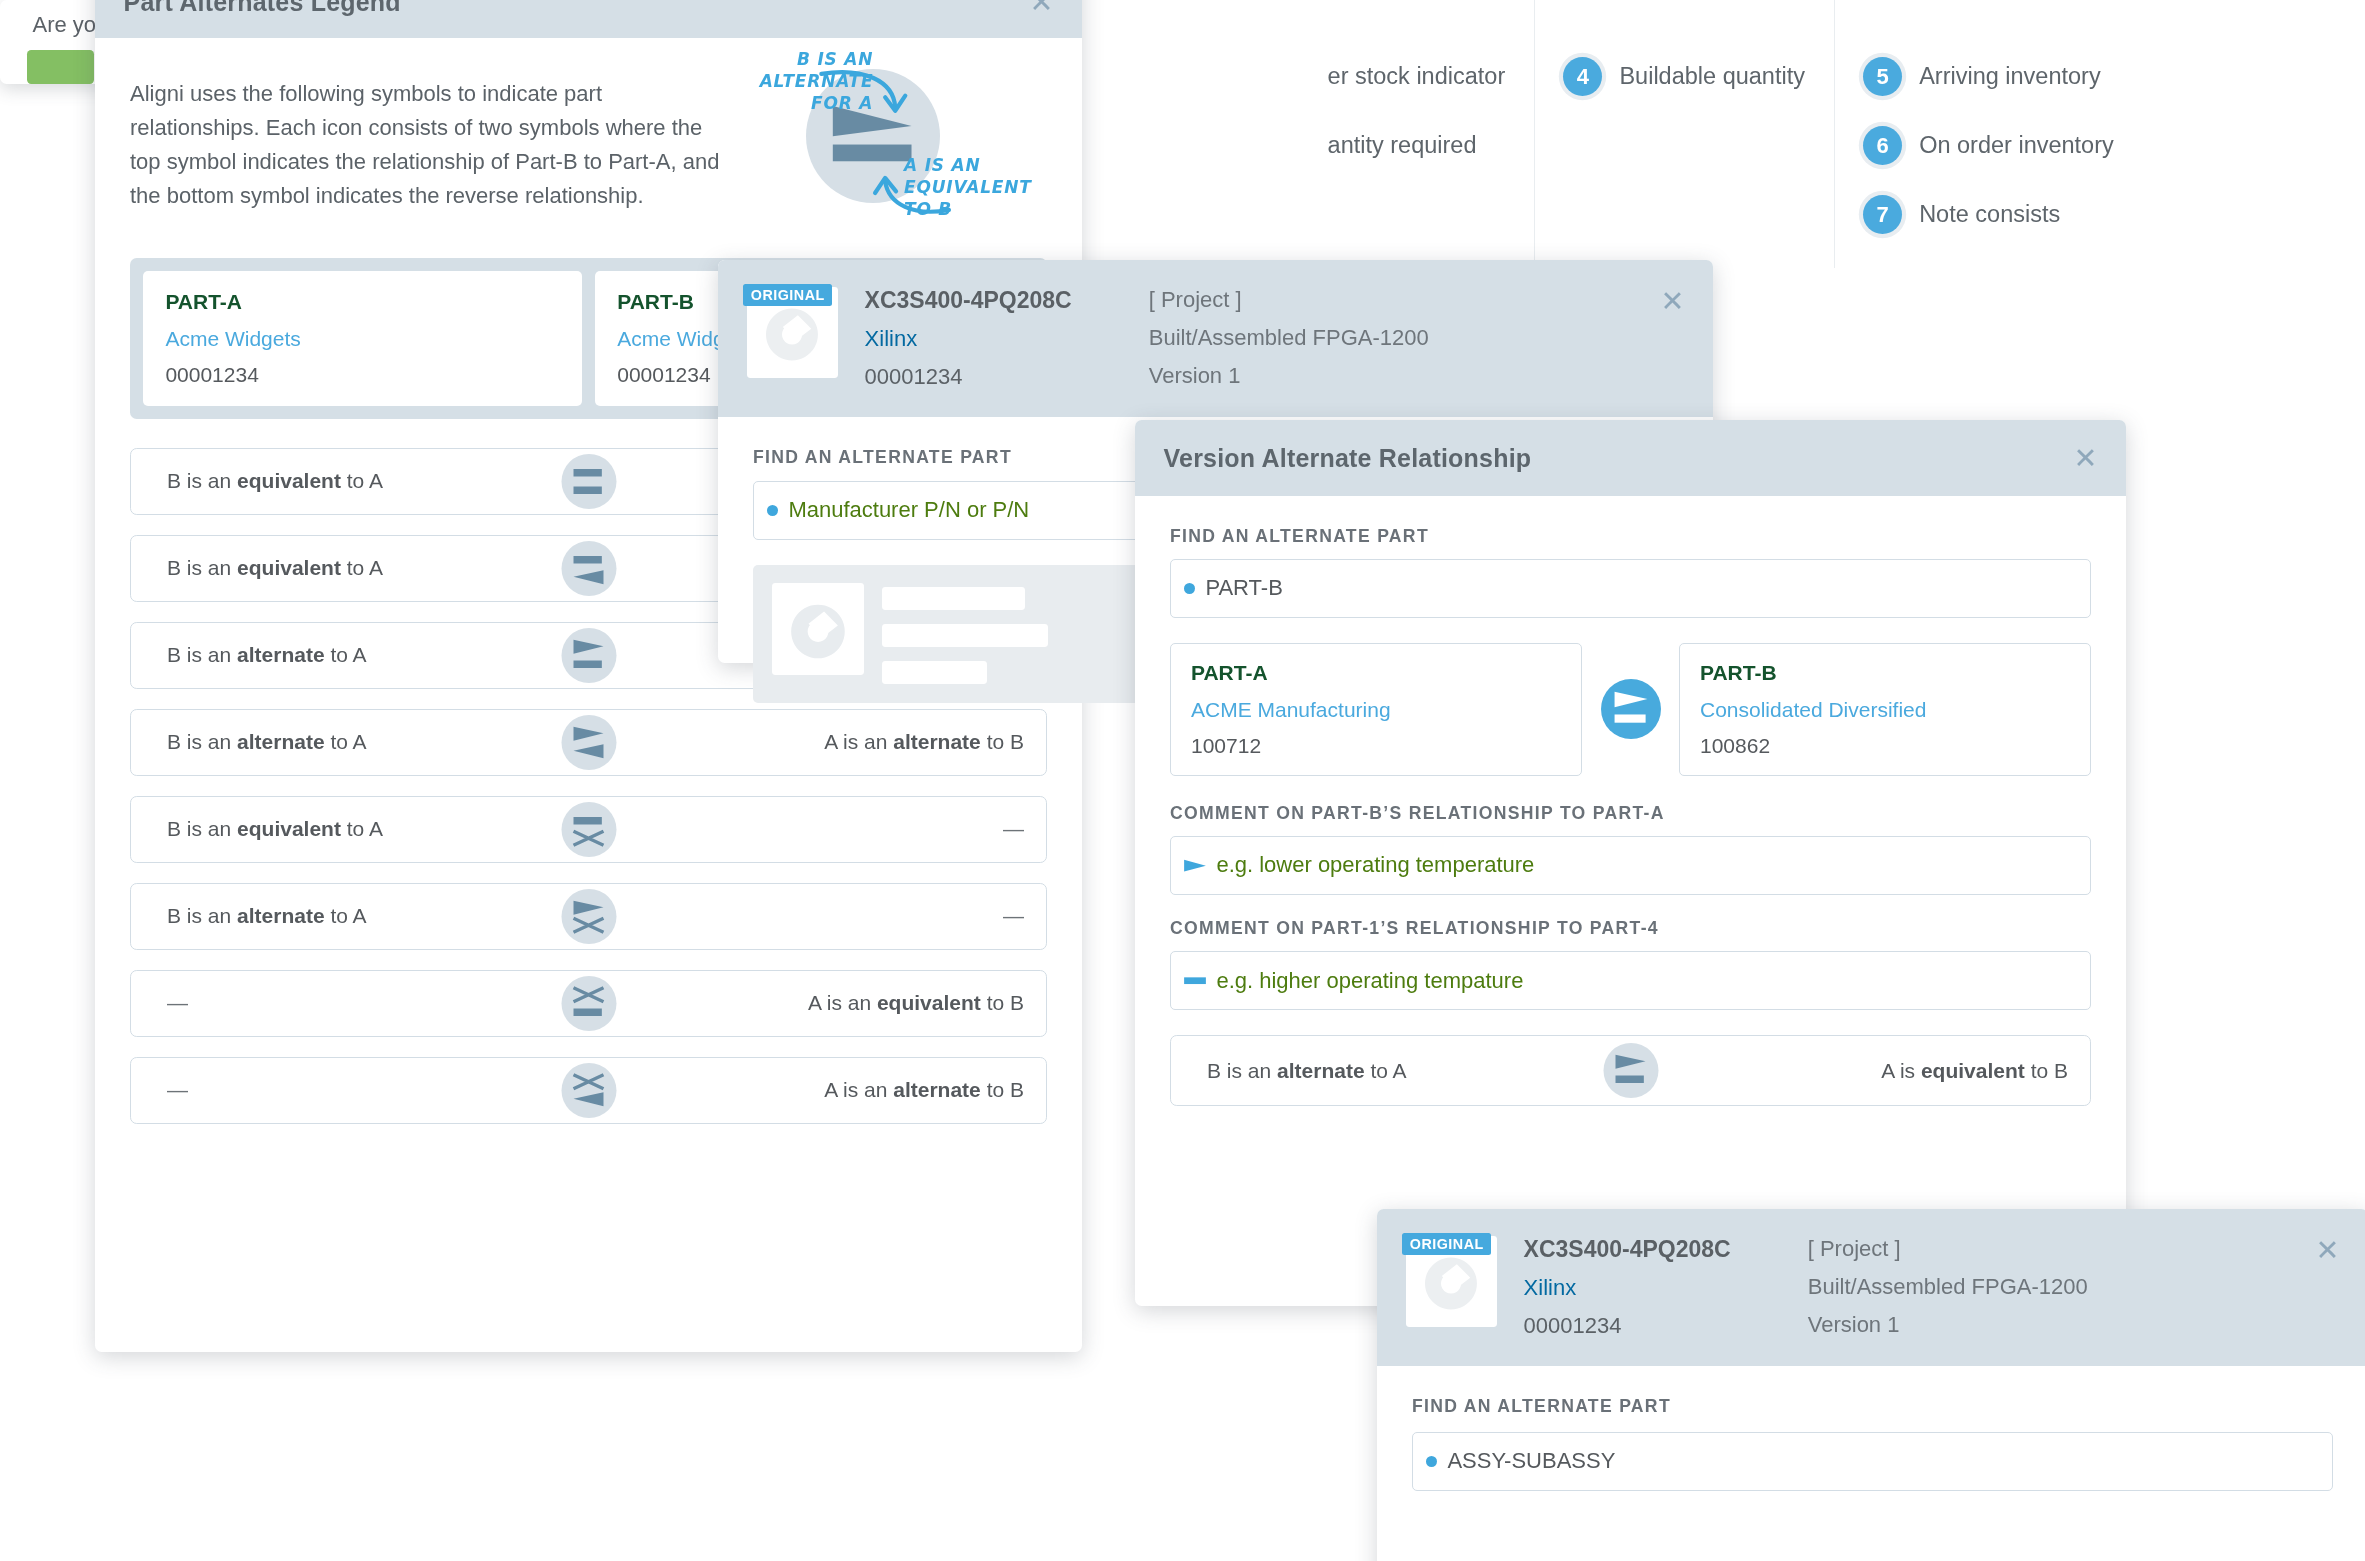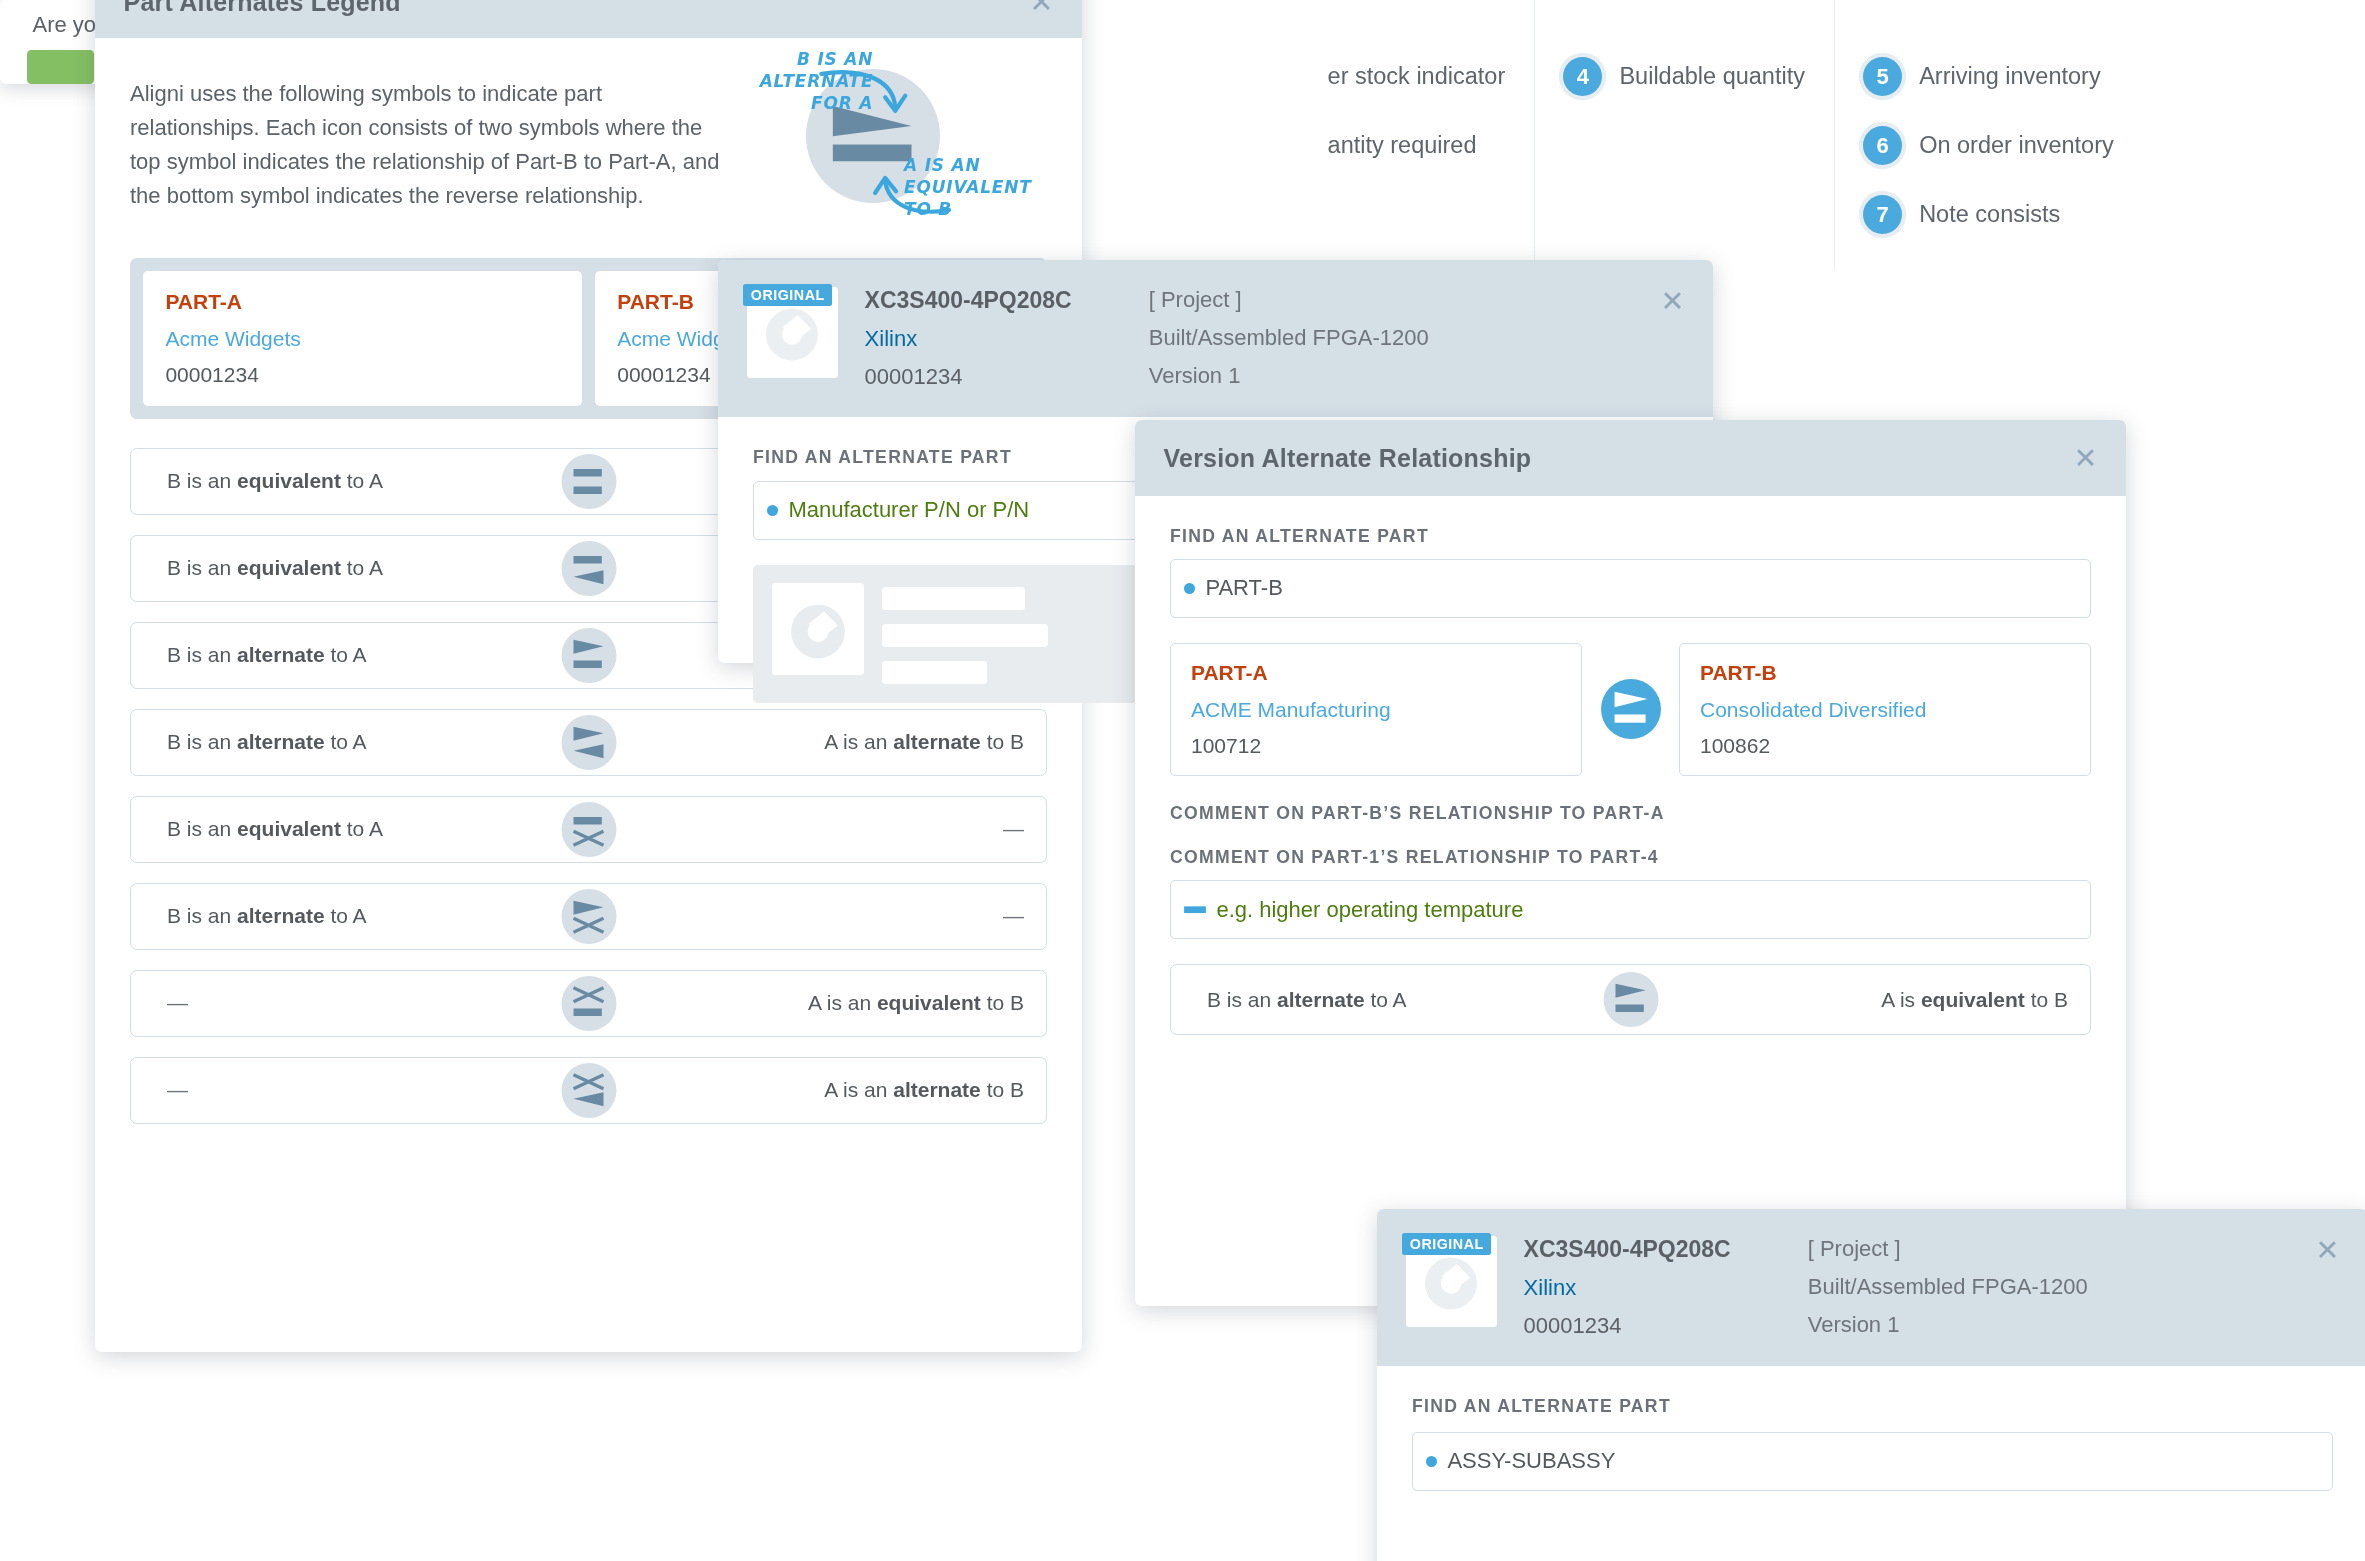--- a/index.html
+++ b/index.html
@@ -30,21 +30,21 @@
           font-weight:bold; color:#3ba7dd; letter-spacing:0.8px; line-height:22px;
           font-style:italic; text-transform:uppercase; }
   .hand.h1 { left:-6.7px; top:18.5px; text-align:right; width:151px; }
   .hand.h2 { left:175px; top:124px; width:151px; }
   .doodle svg { position:absolute; left:0; top:0; overflow:visible; }
 
   
   .part-strip { margin:45px 0 0 0; background:#d5dfe6; border-radius:6.7px;
                 padding:13.4px; display:flex; gap:13.4px; }
   .part-card { background:#fff; border-radius:5px; padding:18.5px 22px; flex:1; }
-  .part-card .pc-title { font-size:21px; font-weight:bold; color:#c2410c; }
+  .part-card .pc-title { font-size:21px; font-weight:bold; color:#14532d; }
   .part-card .pc-mfr { font-size:21px; color:#4aa9de; margin-top:13.4px; }
   .part-card .pc-num { font-size:21px; color:#55595d; margin-top:11.8px; }
 
   
   .legend-rows { margin-top:28.6px; }
   .lrow { position:relative; height:67px; border:1.7px solid #d3dde5; border-radius:6.7px;
           margin-bottom:20px; display:flex; align-items:center; }
   .lrow .ltext { position:absolute; left:36px; font-size:21px; color:#55595d; }
   .lrow .rtext { position:absolute; right:22px; font-size:21px; color:#55595d; }
   .lrow .mid { position:absolute; left:50%; transform:translateX(-50%); }
@@ -345,20 +345,26 @@
             </svg>
           </div>
         <div class="part-card" style="border:1.7px solid #d3dde5; padding:17px 20px; flex:1">
           <div class="pc-title">PART-B</div>
           <div class="pc-mfr">Consolidated Diversified</div>
           <div class="pc-num">100862</div>
         </div>
       </div>
 
       <div class="flabel" style="margin-top:27px">COMMENT ON PART-B’S RELATIONSHIP TO PART-A</div>
+      <div class="finput" style="margin-top:11.8px">
+        <svg width="22" height="13.4" viewBox="0 0 26 16">
+          <polygon points="0,1 26,8 0,15" fill="#3fa7dd"></polygon>
+        </svg>
+        <span class="ph">e.g. lower operating temperature</span>
+      </div>
 
       <div class="flabel" style="margin-top:23.5px">COMMENT ON PART-1’S RELATIONSHIP TO PART-4</div>
       <div class="finput" style="margin-top:11.8px">
         <svg width="22" height="13.4" viewBox="0 0 26 16">
           <rect x="0" y="4" width="26" height="8" fill="#3fa7dd"></rect>
         </svg>
         <span class="ph">e.g. higher operating tempature</span>
       </div>
 
       <div class="lrow" id="manage-summary-row" style="margin-top:25px; height:71px">

